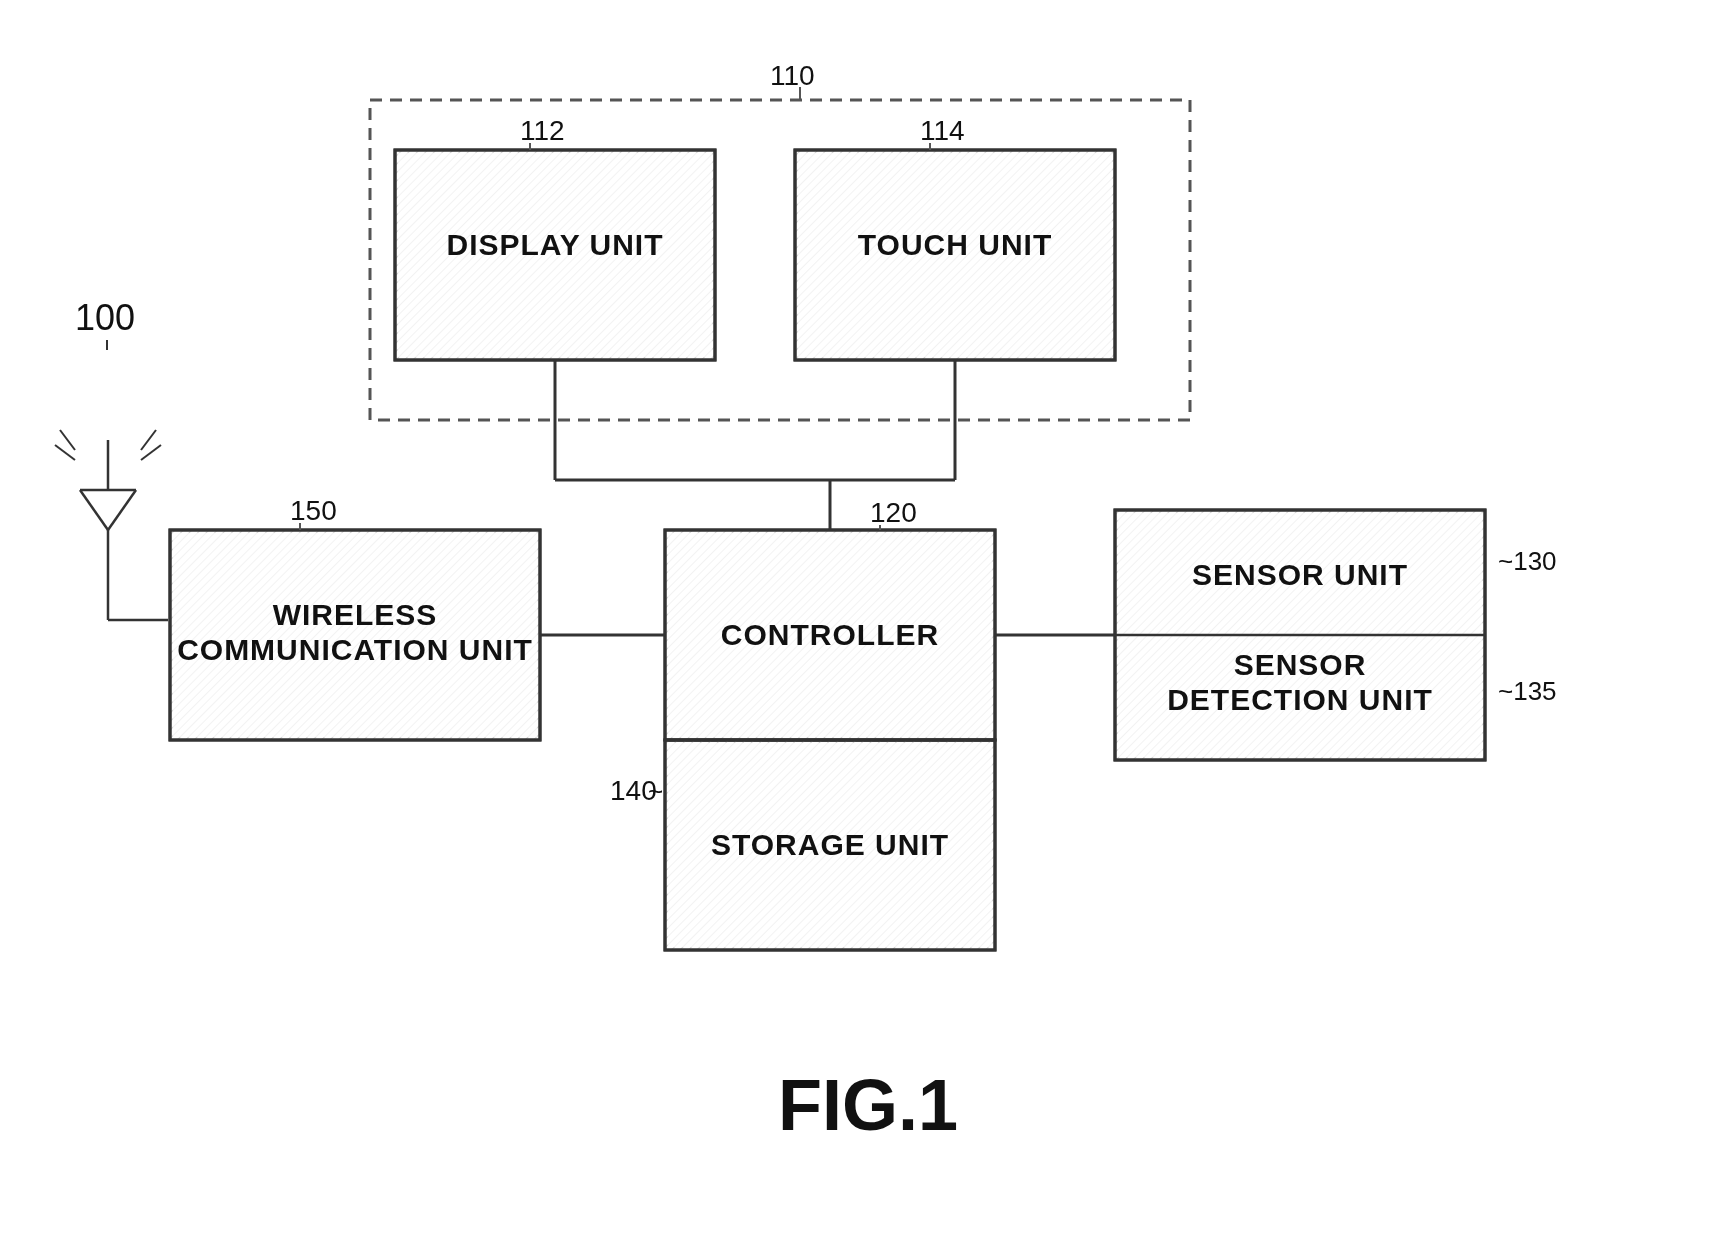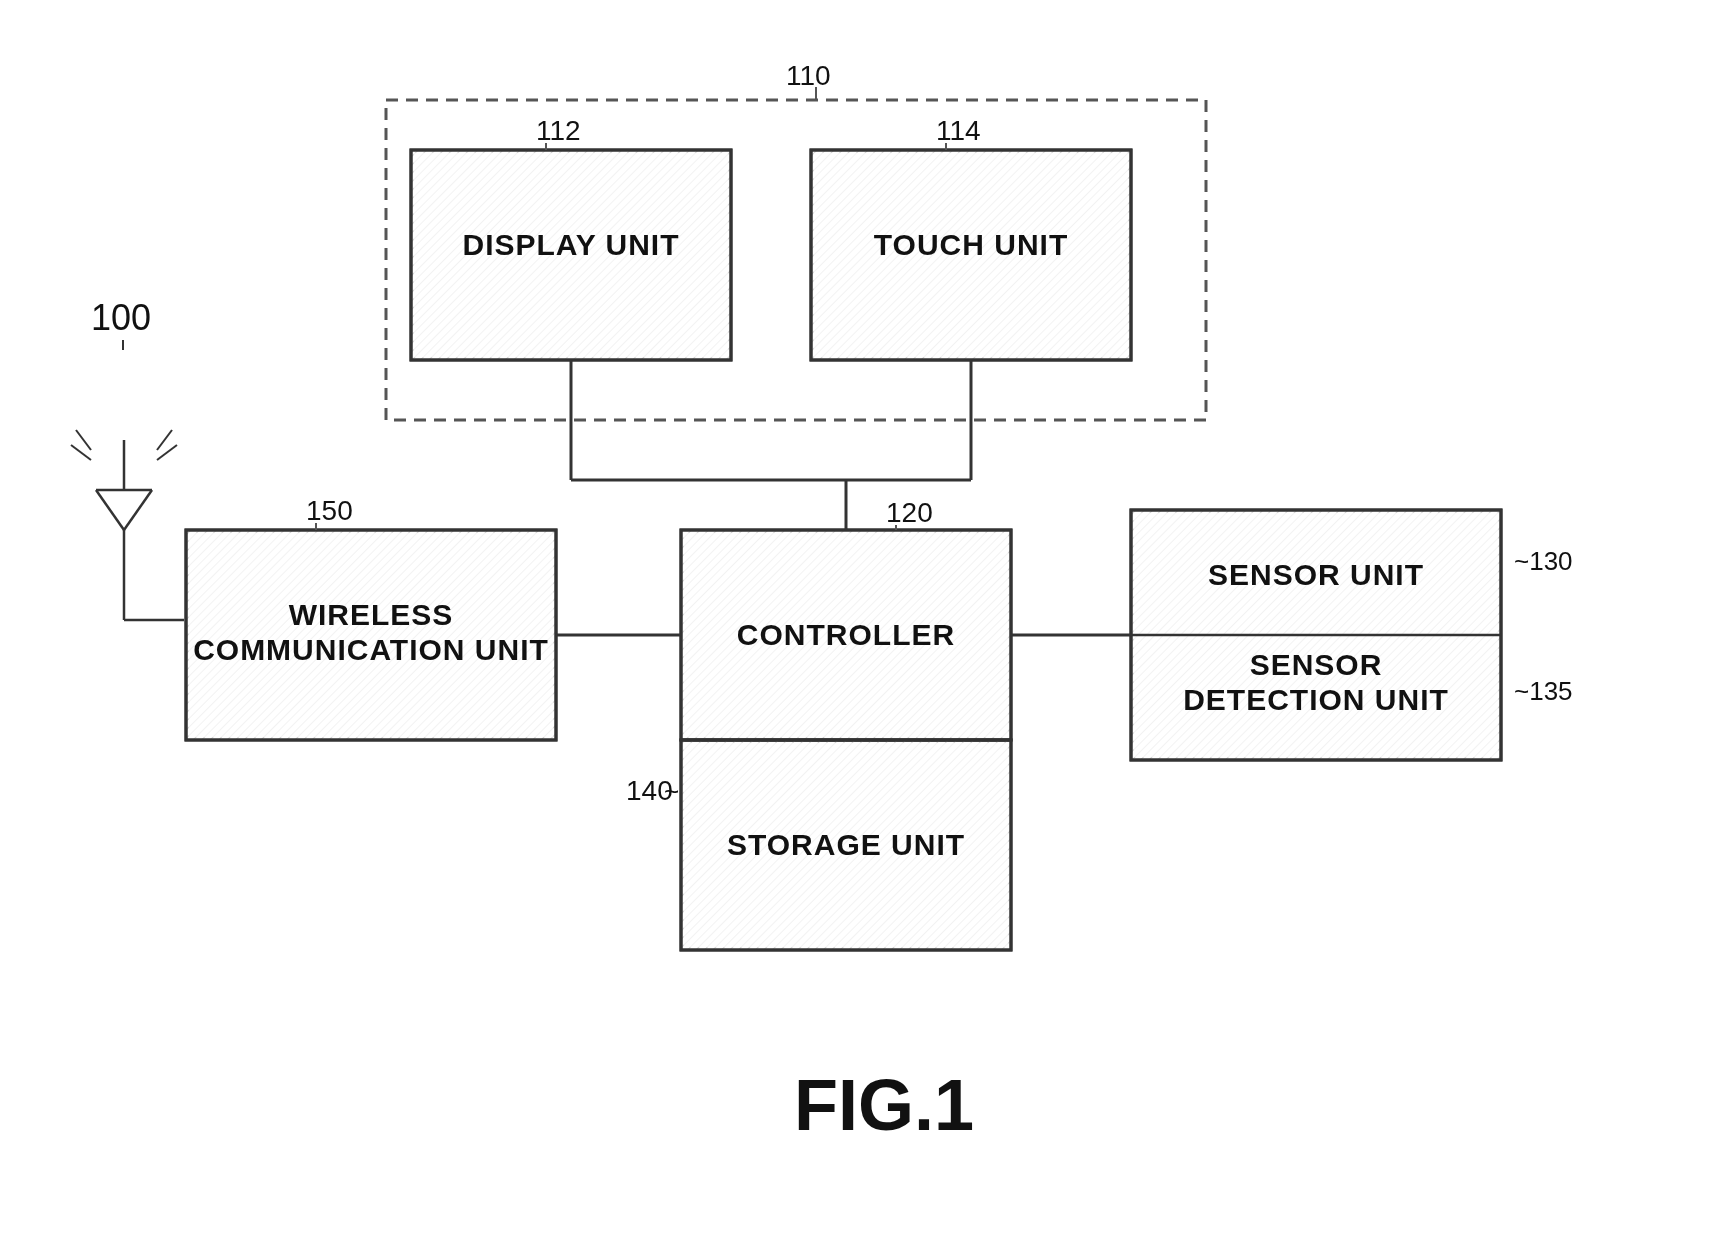--- a/index.html
+++ b/index.html
@@ -8,21 +8,21 @@
       background: #ffffff;
       font-family: Arial, sans-serif;
       width: 1736px;
       height: 1257px;
       overflow: hidden;
       position: relative;
     }
 
     .diagram-container {
       position: absolute;
-      top: 0; left: 16px;
+      top: 0; left: 0;
       width: 1420px;
       height: 1257px;
     }
 
     svg {
       width: 1736px;
       height: 1257px;
     }
 
     text {

